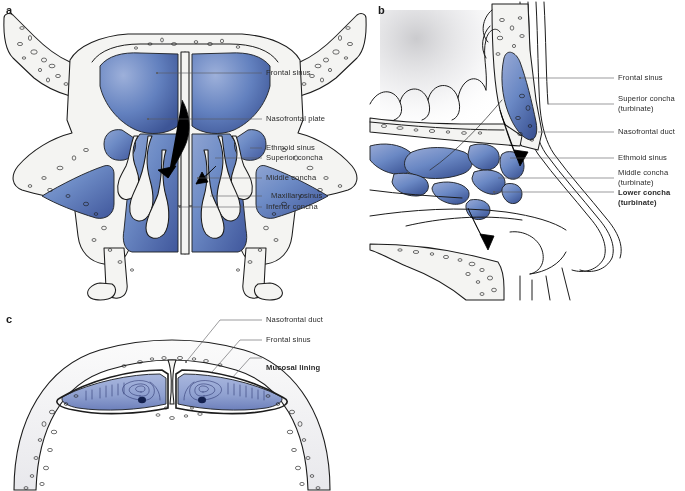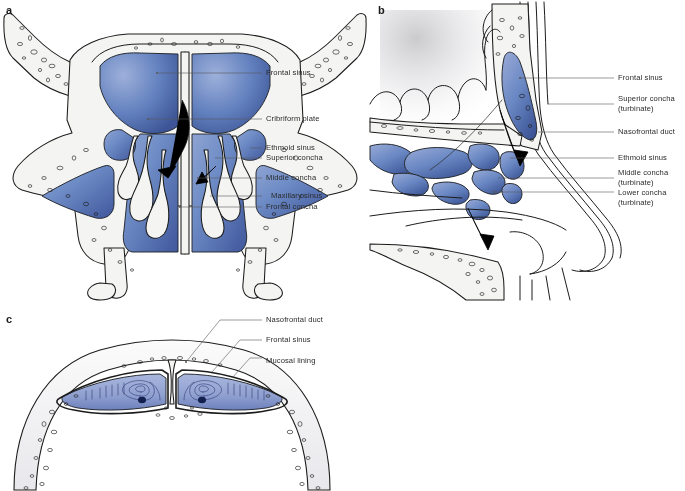--- a/index.html
+++ b/index.html
@@ -220,26 +220,26 @@
       </g>
       <g fill="#58585a">
         <circle cx="157" cy="73" r="1"></circle>
           <circle cx="148" cy="119" r="1"></circle>
         <circle cx="198" cy="178" r="1"></circle>
           <circle cx="180" cy="207" r="1"></circle>
       </g>
     </svg>
 
     <span class="label" style="left:266px;top:68px;">Frontal sinus</span>
-    <span class="label" style="left:266px;top:114px;">Cribriform plate</span>
+    <span class="label" style="left:266px;top:114px;">Nasofrontal plate</span>
     <span class="label" style="left:266px;top:143px;">Ethmoid sinus</span>
     <span class="label" style="left:266px;top:153px;">Superior concha</span>
     <span class="label" style="left:266px;top:173px;">Middle concha</span>
     <span class="label" style="left:271px;top:191px;">Maxillary sinus</span>
-    <span class="label" style="left:266px;top:202px;">Frontal concha</span>
+    <span class="label" style="left:266px;top:202px;">Inferior concha</span>
   </div>
 
   <div class="panel" style="left:370px;top:0;width:315px;height:300px;">
 
     <span class="panel-letter" style="left:8px;top:5px;">b</span>
 
     <svg width="315" height="300" viewBox="0 0 315 300">
       <defs>
         <linearGradient id="gB" x1="0.15" y1="0" x2="0.85" y2="1">
           <stop offset="0%" stop-color="#93a6d4"></stop>
@@ -390,21 +390,21 @@
       </g>
     </svg>
 
     <span class="label" style="left:248px;top:73px;">Frontal sinus</span>
     <span class="label" style="left:248px;top:94px;">Superior concha
 (turbinate)</span>
     <span class="label" style="left:248px;top:127px;">Nasofrontal duct</span>
     <span class="label" style="left:248px;top:153px;">Ethmoid sinus</span>
     <span class="label" style="left:248px;top:168px;">Middle concha
 (turbinate)</span>
-    <span class="label" style="left:248px;top:188px;">Lower concha
+    <span class="label" style="left:248px;top:188px;font-weight:bold;">Lower concha
 (turbinate)</span>
   </div>
 
   <div class="panel" style="left:0;top:300px;width:370px;height:191px;">
 
     <span class="panel-letter" style="left:6px;top:14px;">c</span>
 
     <svg width="370" height="191" viewBox="0 0 370 191">
       <defs>
         <linearGradient id="gC" x1="0" y1="0" x2="0" y2="1">
@@ -510,16 +510,16 @@
         <path d="M212,72 L240,40 L262,40"></path>
         <path d="M232,78 L250,58 L262,58"></path>
       </g>
       <g fill="#58585a">
         <circle cx="186" cy="62" r="1"></circle>
       </g>
     </svg>
 
     <span class="label" style="left:266px;top:15px;">Nasofrontal duct</span>
     <span class="label" style="left:266px;top:35px;">Frontal sinus</span>
-    <span class="label" style="left:266px;top:56px;">Mucosal lining</span>
+    <span class="label" style="left:266px;top:63px;font-weight:bold;">Mucosal lining</span>
   </div>
 
 </div>
 
 </body></html>

